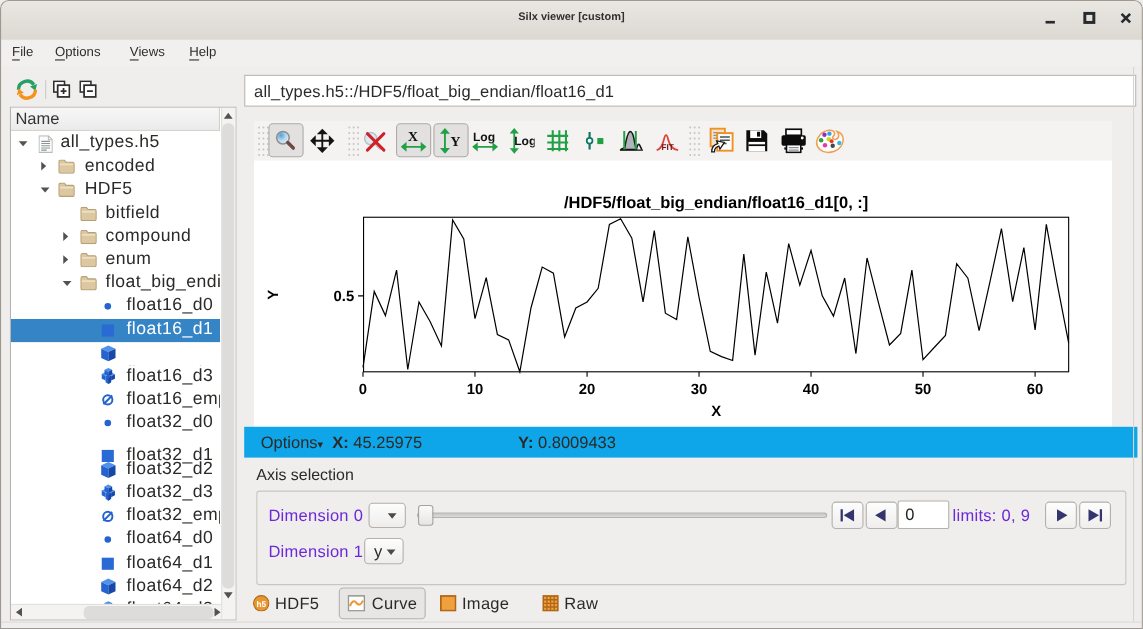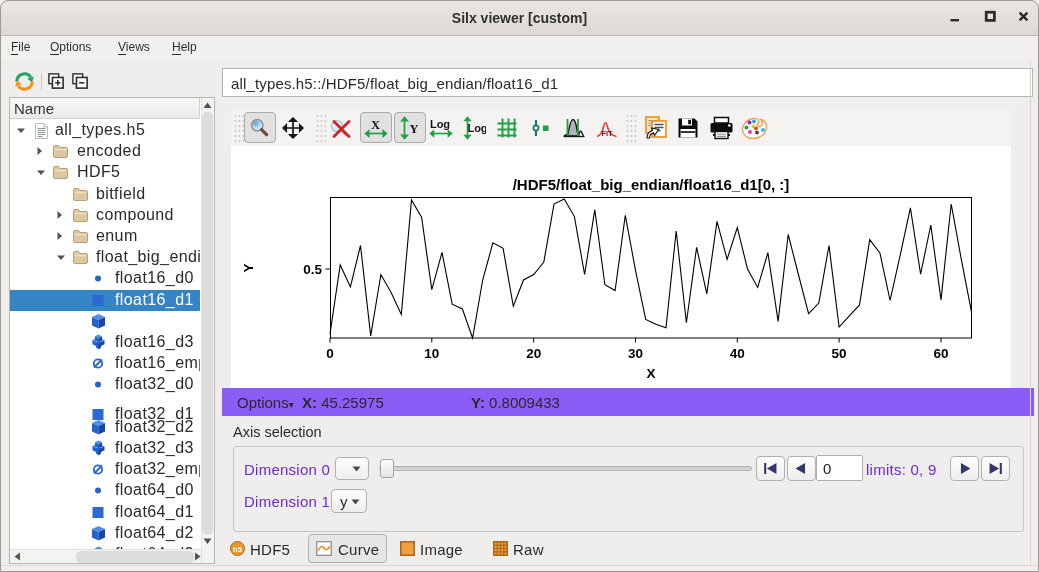--- a/index.html
+++ b/index.html
@@ -5,41 +5,41 @@
 * { margin:0; padding:0; box-sizing:border-box; }
 html,body { width:1039px; height:572px; overflow:hidden; }
 body { font-family:"Liberation Sans", sans-serif; position:relative; background:#efeeec; }
 .abs { position:absolute; }
 
 #titlebar { left:0; top:0; width:1039px; height:36px;
   background:linear-gradient(#eae7e3,#dcd8d2);
   border-bottom:1px solid #bfbab2; border-radius:8px 8px 0 0;
   border-top:1px solid #f6f4f2;
 }
-#titletext { width:100%; text-align:center; top:9px; font-size:14px; font-weight:bold; color:#31302e; }
+#titletext { width:100%; text-align:center; top:9px; font-size:10px; font-weight:bold; color:#31302e; }
 
 #menubar { left:0; top:37px; width:1039px; height:23px; background:#f1f0ef; }
 .menuitem { top:3px; font-size:12px; color:#2f2e2c; }
 .menuitem u { text-decoration:none; border-bottom:1px solid #2f2e2c; padding-bottom:0px; }
 
 #tree { left:9px; top:97px; width:206px; height:467px; background:#fff; border:1px solid #b8b5b0; }
 #treehead { left:0; top:0; width:190px; height:21px; background:linear-gradient(#f7f7f7,#ebebeb);
   border-bottom:1px solid #d2d0cd; border-right:1px solid #d2d0cd; font-size:15px; color:#333; }
 #treehead span { position:absolute; left:4px; top:2px; }
 .trow { left:0; width:190px; height:21px; font-size:16px; letter-spacing:0.4px; color:#2b2a28; white-space:nowrap; overflow:hidden; }
 .trow.sel { background:#3584c6; color:#fff; }
 .tlabel { position:absolute; top:1px; }
 .ticon { position:absolute; }
 
 #pathfield { left:222px; top:68px; width:811px; height:29px; background:#fff; border:1px solid #b8b5b0; font-size:15px; letter-spacing:0.15px; color:#2b2a28; }
 #pathfield span { position:absolute; left:8px; top:6px; }
 #plotpanel { left:231px; top:110px; width:780px; height:278px; background:#fff; }
 #ptoolbar { left:0px; top:0px; width:780px; height:36px; background:#f4f3f2; }
 .tbtn { position:absolute; top:2px; width:32px; height:31px; background:#e2e1e0; border:1px solid #adaba8; border-radius:4px; }
-#optbar { left:222px; top:388px; width:812px; height:28px; background:#8b5cf6; font-size:15px; color:#2b2a28; }
+#optbar { left:222px; top:388px; width:812px; height:28px; background:#0ea5e9; font-size:15px; color:#2b2a28; }
 
 #axlabel { left:233px; top:424px; font-size:14.5px; color:#2b2a28; }
 #groupbox { left:233px; top:446px; width:791px; height:86px; border:1px solid #c9c6c1; border-radius:3px; }
 .glabel { font-size:15px; letter-spacing:0.25px; color:#6d28d9; }
 .combo { position:absolute; background:linear-gradient(#fdfdfd,#eeedec); border:1px solid #b4b1ad; border-radius:4px; font-size:15px; color:#2b2a28; }
 .navbtn { position:absolute; width:29px; height:25px; background:linear-gradient(#fdfdfd,#efeeec); border:1px solid #b4b1ad; border-radius:4px; }
 #spininput { left:816px; top:455px; width:47px; height:26px; background:#fff; border:1px solid #b4b1ad; border-radius:2px; font-size:15px; color:#222; }
 #spininput span { position:absolute; left:6px; top:4px; }
 
 .tab { font-size:15px; letter-spacing:0.25px; color:#2b2a28; }

